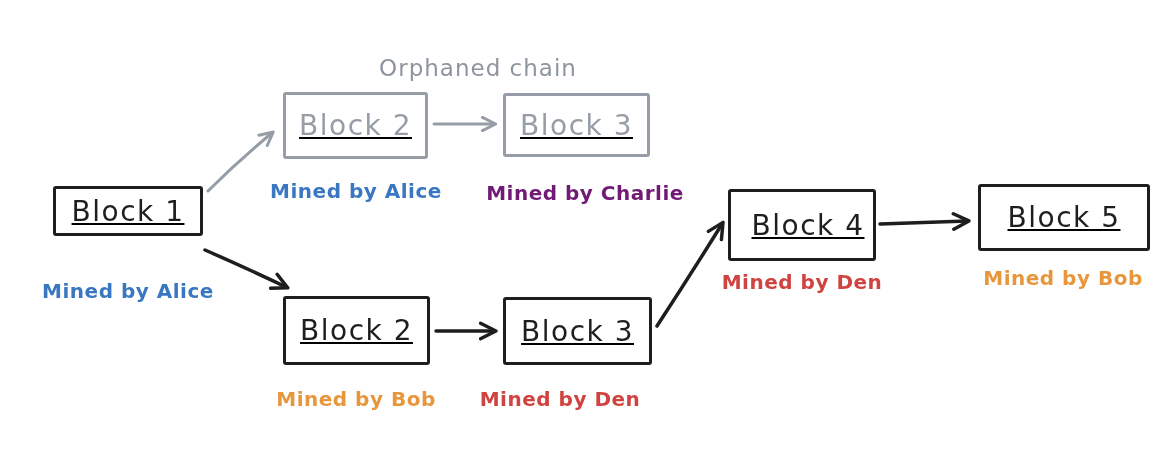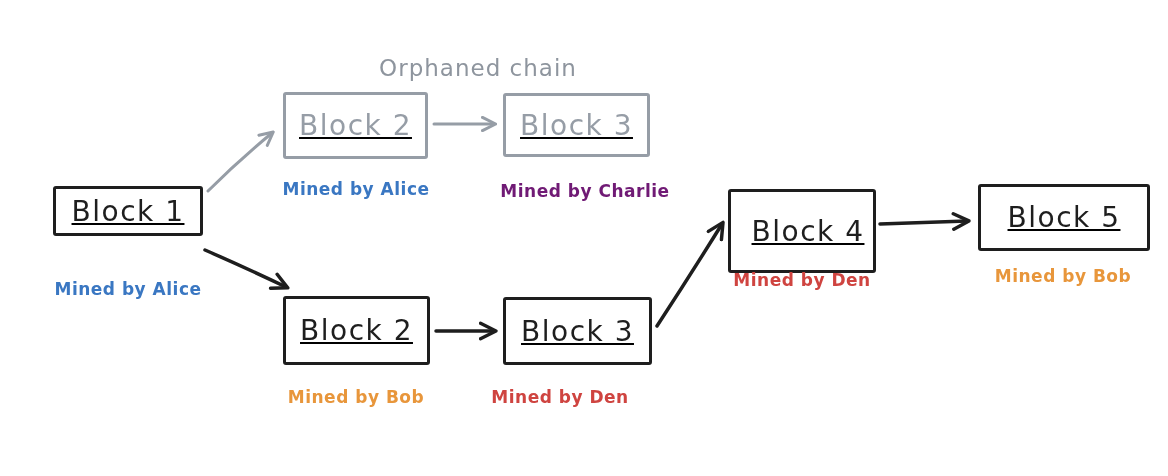--- a/index.html
+++ b/index.html
@@ -25,27 +25,27 @@
     box-sizing:border-box;
     text-decoration:underline;
   }
   .block-text{font-size:28px;color:#1e1e1e;letter-spacing:1.5px;white-space:nowrap;}
 
   .b1 {left:53px;  top:186px; width:150px; height:50px;}
   .ob2{left:283px; top:92px;  width:145px; height:67px;}
   .ob3{left:503px; top:93px;  width:147px; height:64px;}
   .cb2{left:283px; top:296px; width:147px; height:69px;}
   .cb3{left:503px; top:297px; width:149px; height:68px;}
-  .b4 {left:728px; top:189px; width:148px; height:84px;padding-left:12px;}
+  .b4 {left:728px; top:189px; width:148px; height:72px;padding-left:12px;}
   .b5 {left:978px; top:184px; width:172px; height:67px;}
 
   .miner{
     position:absolute;
     width:220px;
-    font-size:17px;font-weight:600;
+    font-size:20px;font-weight:600;
     text-align:center;white-space:nowrap;
     letter-spacing:0.5px;
   }
   .m-b1 {left:18px;  top:279px;}
   .m-ob2{left:246px; top:179px;}
   .m-ob3{left:475px; top:181px;}
   .m-cb2{left:246px; top:387px;}
   .m-cb3{left:450px; top:387px;}
   .m-b4 {left:692px; top:270px;}
   .m-b5 {left:953px; top:266px;}

